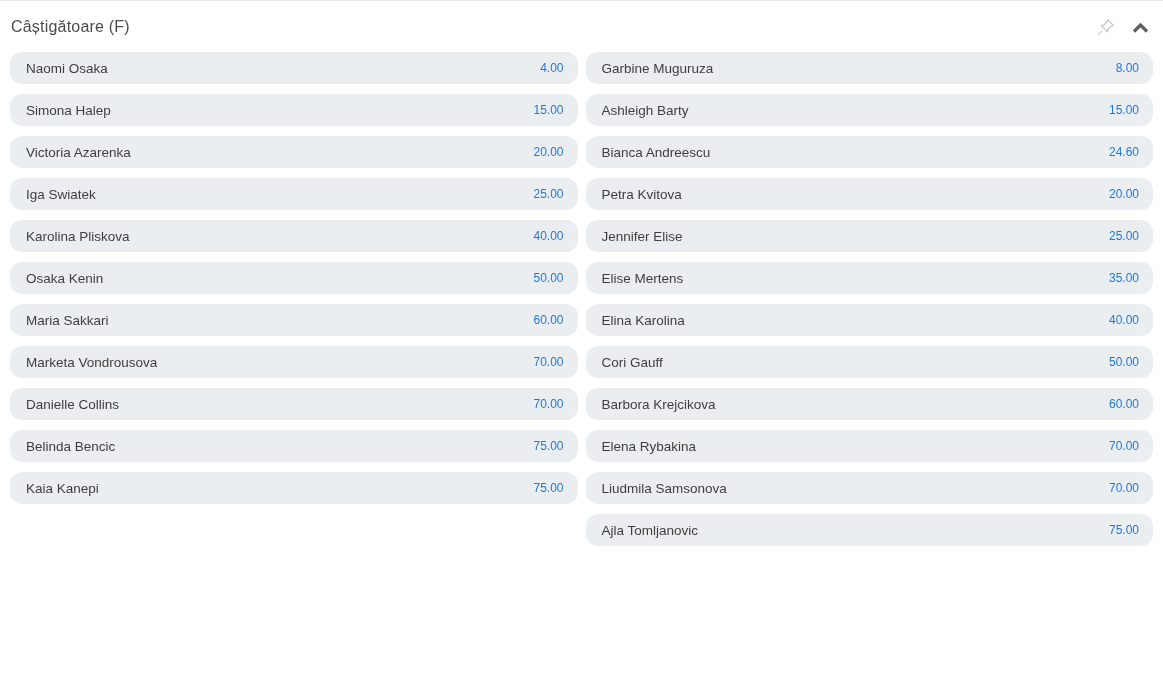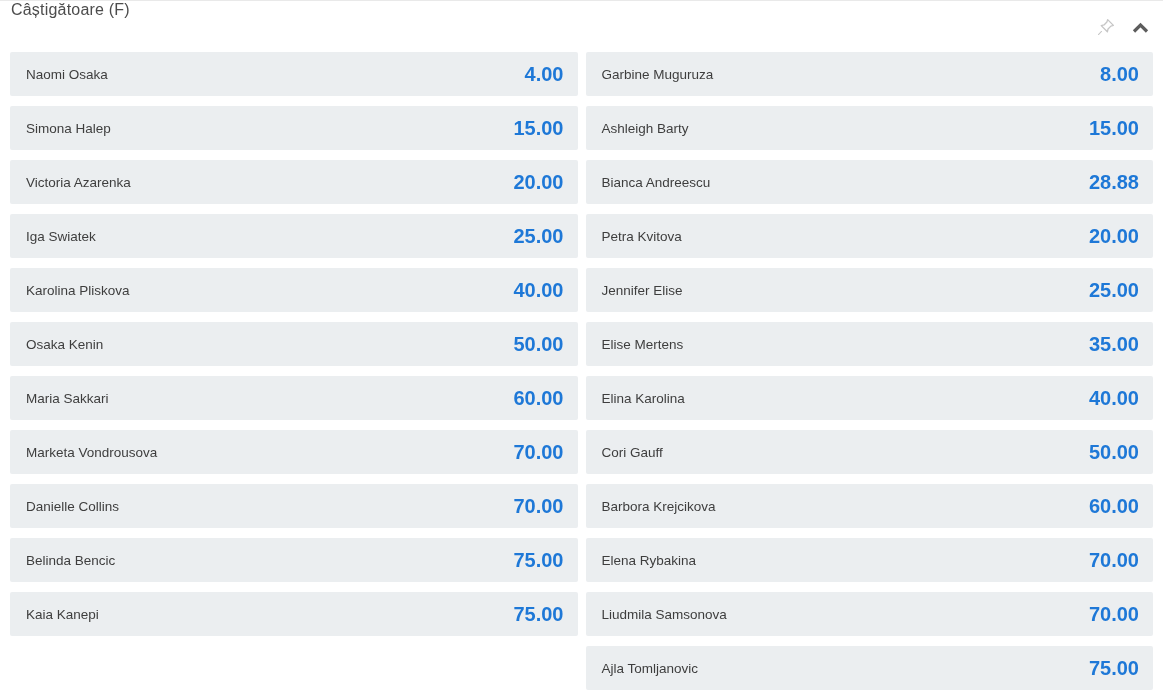--- a/index.html
+++ b/index.html
@@ -9,20 +9,21 @@
     font-family: "Liberation Sans", sans-serif;
     overflow: hidden;
   }
   .panel {
     width: 100%; height: 100%;
     border-top: 1px solid #e9e9e9;
   }
   .panel-header {
     height: 51px;
     display: flex;
+    align-items: center;
     justify-content: space-between;
     padding: 0 13px 0 11px;
   }
   .market-title {
     font-size: 16px;
     color: #4c4c4c;
     letter-spacing: 0.2px;
   }
   .header-icons {
     display: flex;
@@ -43,36 +44,36 @@
     grid-template-columns: 1fr 1fr;
     column-gap: 8px;
     padding: 0 10px;
   }
   .col {
     display: flex;
     flex-direction: column;
     gap: 10px;
   }
   .row {
-    height: 44px;
+    height: 32px;
     background: #ebeef0;
-    border-radius: 2px;
+    border-radius: 12px;
     display: flex;
     align-items: center;
     justify-content: space-between;
     padding: 0 14px 0 16px;
     cursor: pointer;
   }
   .sel-name {
     font-size: 13.5px;
     color: #3e3e3e;
   }
   .sel-odds {
-    font-size: 20px;
-    font-weight: bold;
+    font-size: 12px;
+    font-weight: normal;
     color: #1e78d7;
   }
 </style>
 </head>
 <body>
 
 <div class="panel">
 
   <div class="panel-header">
     <span class="market-title">Câștigătoare (F)</span>
@@ -146,21 +147,21 @@
         <div class="row">
           <span class="sel-name">Garbine Muguruza</span>
           <span class="sel-odds">8.00</span>
         </div>
         <div class="row">
           <span class="sel-name">Ashleigh Barty</span>
           <span class="sel-odds">15.00</span>
         </div>
         <div class="row">
           <span class="sel-name">Bianca Andreescu</span>
-          <span class="sel-odds">28.88</span>
+          <span class="sel-odds">24.60</span>
         </div>
         <div class="row">
           <span class="sel-name">Petra Kvitova</span>
           <span class="sel-odds">20.00</span>
         </div>
         <div class="row">
           <span class="sel-name">Jennifer Elise</span>
           <span class="sel-odds">25.00</span>
         </div>
         <div class="row">

